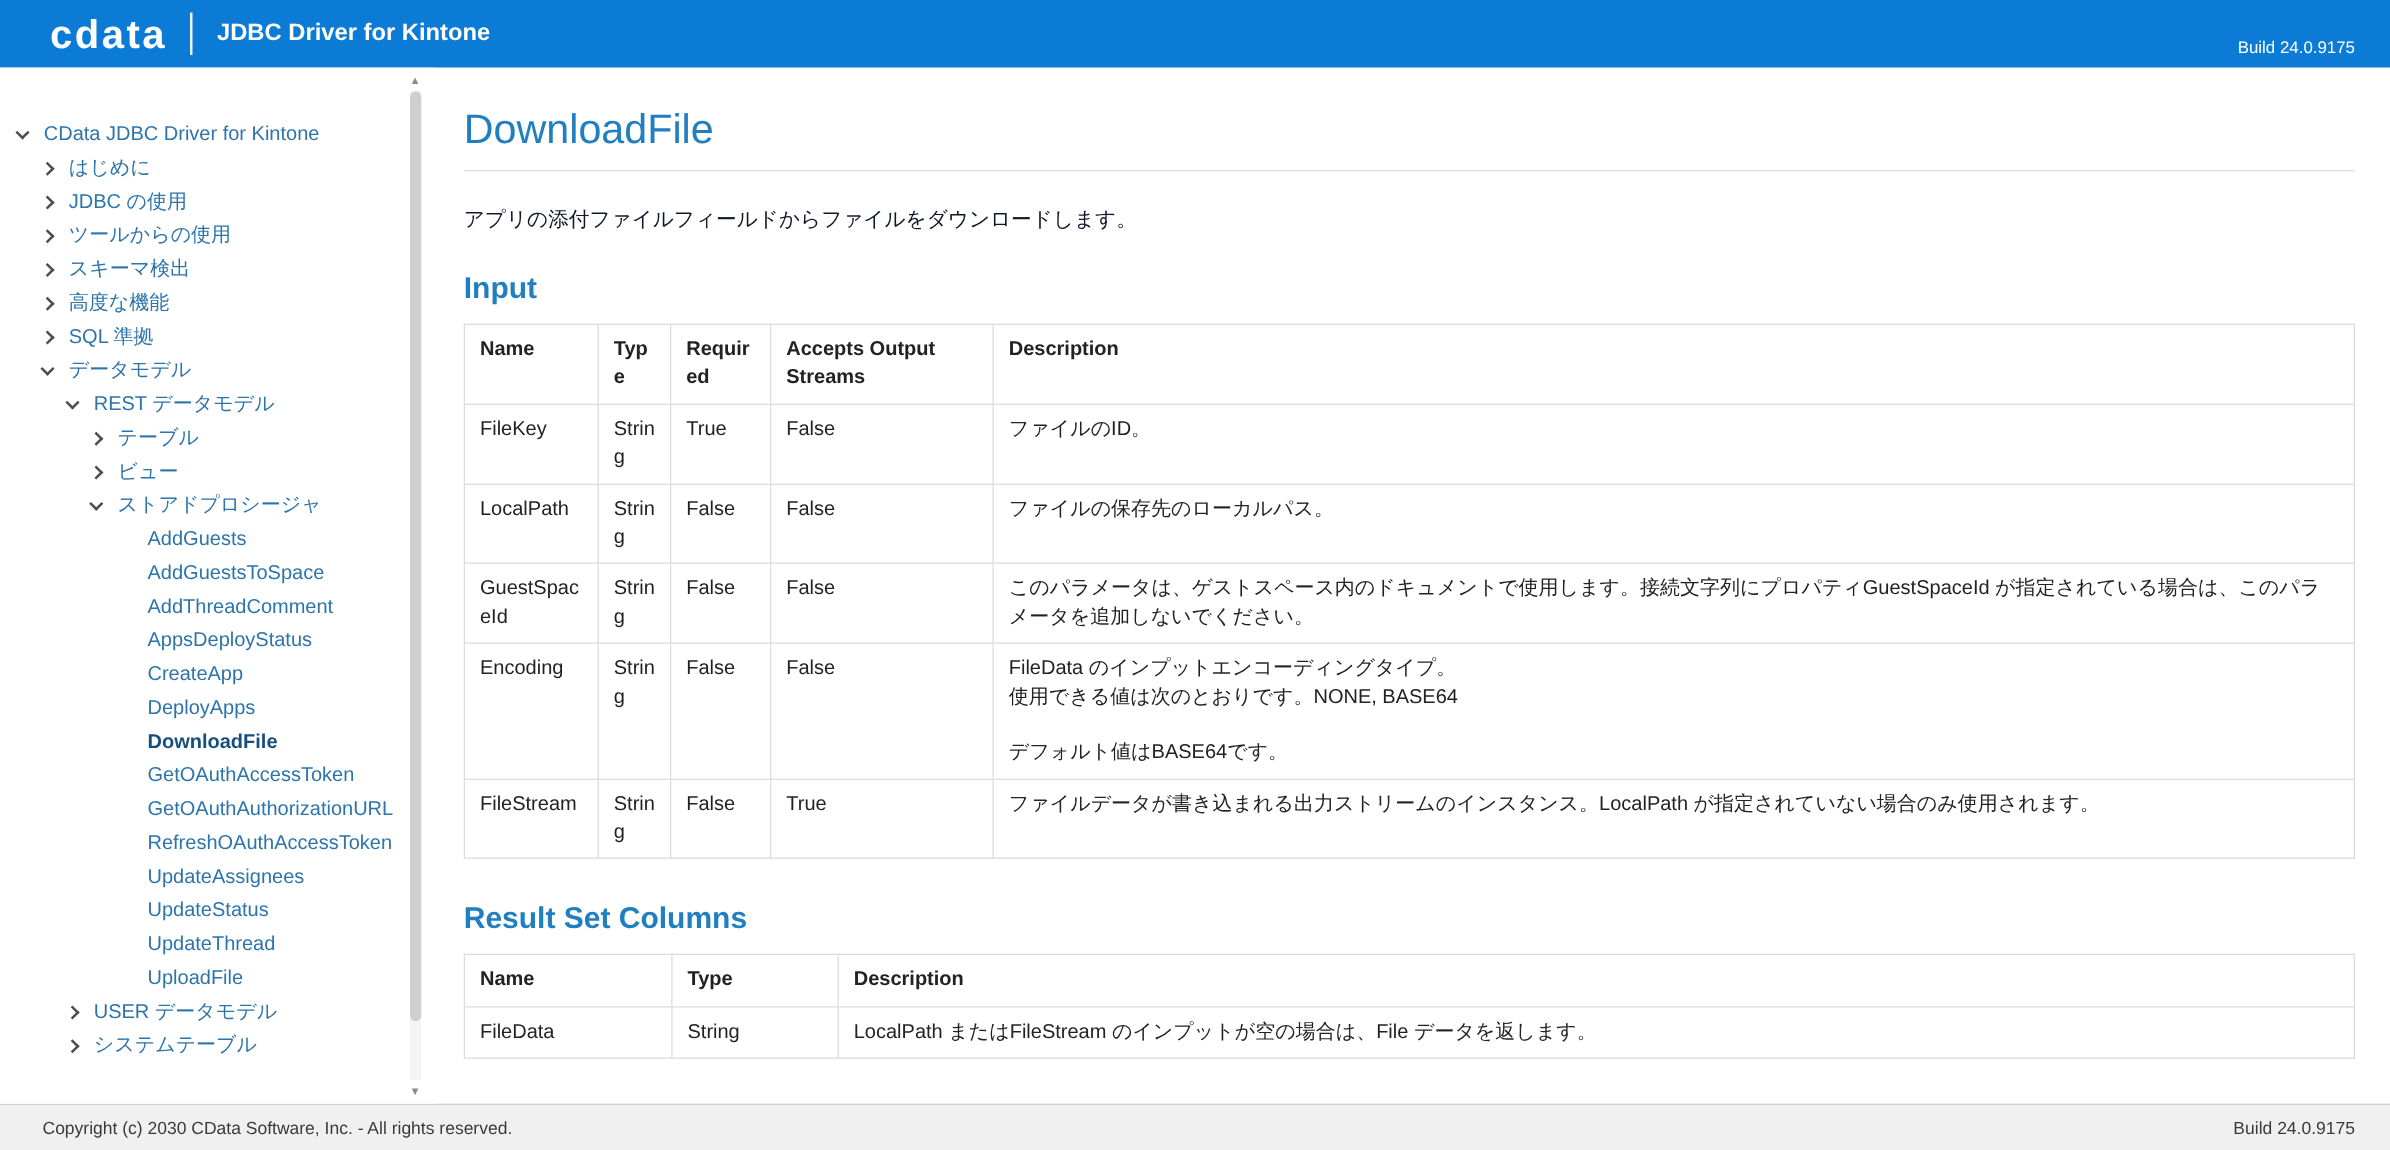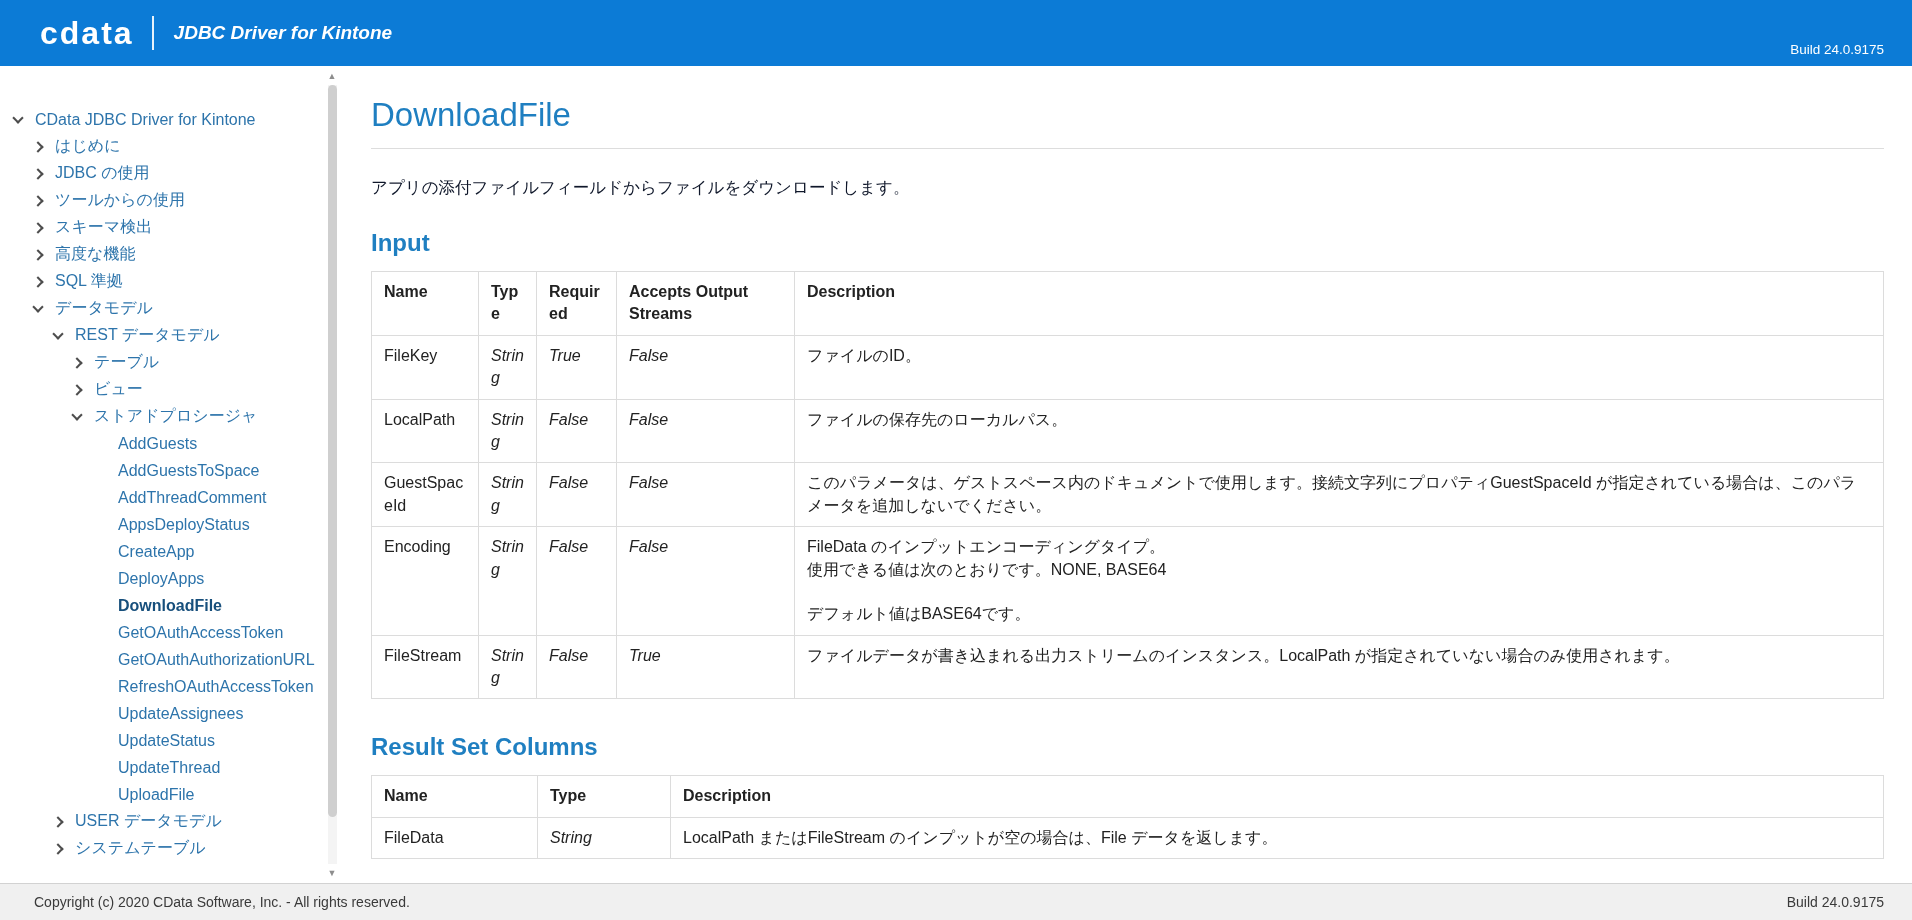--- a/index.html
+++ b/index.html
@@ -13,24 +13,24 @@
   }
   *{box-sizing:border-box;}
   html,body{margin:0;padding:0;}
   body{
     width:1912px;height:920px;overflow:hidden;background:#fff;color:var(--text);
     font-family:"Liberation Sans","DejaVu Sans",sans-serif;
     display:flex;flex-direction:column;
   }
 
   
-  .header{flex:none;height:66px;background:var(--header-bg);color:#fff;display:flex;align-items:center;padding:0 28px 0 40px;}
+  .header{flex:none;height:54px;background:var(--header-bg);color:#fff;display:flex;align-items:center;padding:0 28px 0 40px;}
   .logo{font-size:32px;font-weight:700;letter-spacing:2px;cursor:pointer;line-height:1;}
   .header-divider{width:2px;height:34px;background:rgba(255,255,255,.9);margin:0 20px 0 18px;}
-  .product-title{font-size:19px;font-weight:700;font-style:italic;}
+  .product-title{font-size:19px;font-weight:700;}
   .header-build{margin-left:auto;font-size:13.5px;align-self:flex-end;margin-bottom:9px;}
 
   
   .body-row{flex:1;display:flex;overflow:hidden;}
 
   
   .sidebar{flex:none;width:348px;position:relative;overflow:hidden;padding-top:40px;background:#fff;}
   .tree-item{display:flex;align-items:center;height:27px;font-size:16px;color:var(--link-blue);cursor:pointer;white-space:nowrap;}
   .tree-item.selected .tree-label{font-weight:700;color:var(--selected-navy);}
   .chevron{flex:none;width:8px;height:8px;border-right:2px solid #4d4d4d;border-bottom:2px solid #4d4d4d;transform:rotate(-45deg);margin-right:13px;}
@@ -47,21 +47,21 @@
   .main{flex:1;overflow:hidden;padding:30px 0 0 23px;}
   .content{width:1513px;}
   .page-title{margin:0 0 14px;font-size:33px;font-weight:400;color:var(--heading-blue);}
   .title-rule{border:none;border-top:1px solid #ddd;margin:0 0 28px;}
   .page-desc{margin:0 0 30px;font-size:16.5px;color:#0f172a;}
   .section-heading{margin:6px 0 14px;font-size:24px;font-weight:700;color:var(--heading-blue);}
 
   table{width:100%;border-collapse:collapse;font-size:16px;margin:0 0 34px;table-layout:fixed;}
   th,td{border:1px solid var(--table-border);padding:9px 12px;text-align:left;vertical-align:top;line-height:1.4;overflow-wrap:break-word;}
   th{font-weight:700;color:#222;}
-  td.italic{font-style:italic;}
+  td.italic{}
   td.desc{white-space:pre-line;}
 
   
   .footer{flex:none;height:37px;background:var(--footer-bg);border-top:1px solid #d2d2d2;display:flex;align-items:center;justify-content:space-between;padding:0 28px 0 34px;font-size:14px;color:#3a3a3a;}
 </style>
 </head>
 <body>
 
 <header class="header">
   <div class="logo">cdata</div>
@@ -283,15 +283,15 @@
               <td class="desc">LocalPath またはFileStream のインプットが空の場合は、File データを返します。</td>
             </tr>
           </tbody>
         </table>
     </div>
   </main>
 
 </div>
 
 <footer class="footer">
-  <div>Copyright (c) 2020 CData Software, Inc. - All rights reserved.</div>
+  <div>Copyright (c) 2030 CData Software, Inc. - All rights reserved.</div>
   <div>Build 24.0.9175</div>
 </footer>
 
 </body></html>

